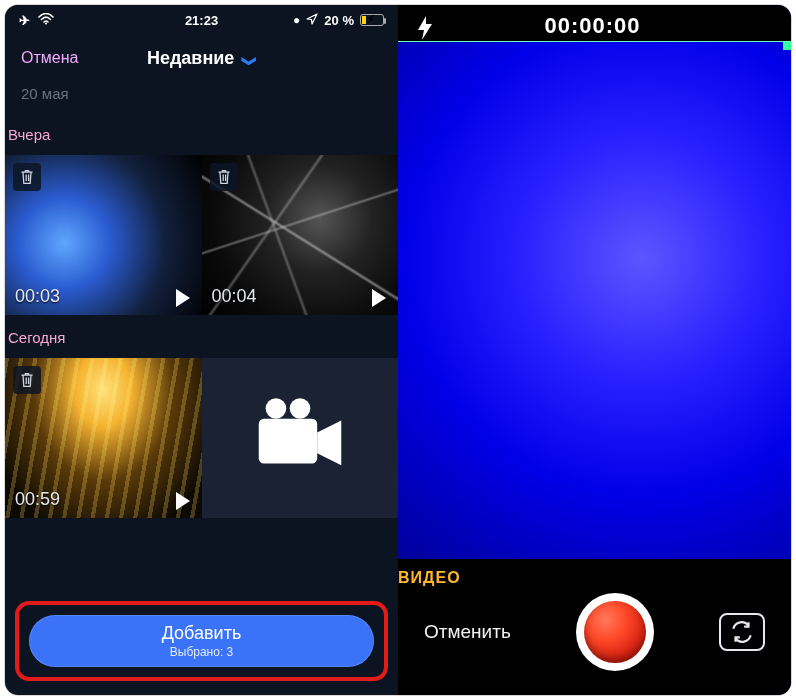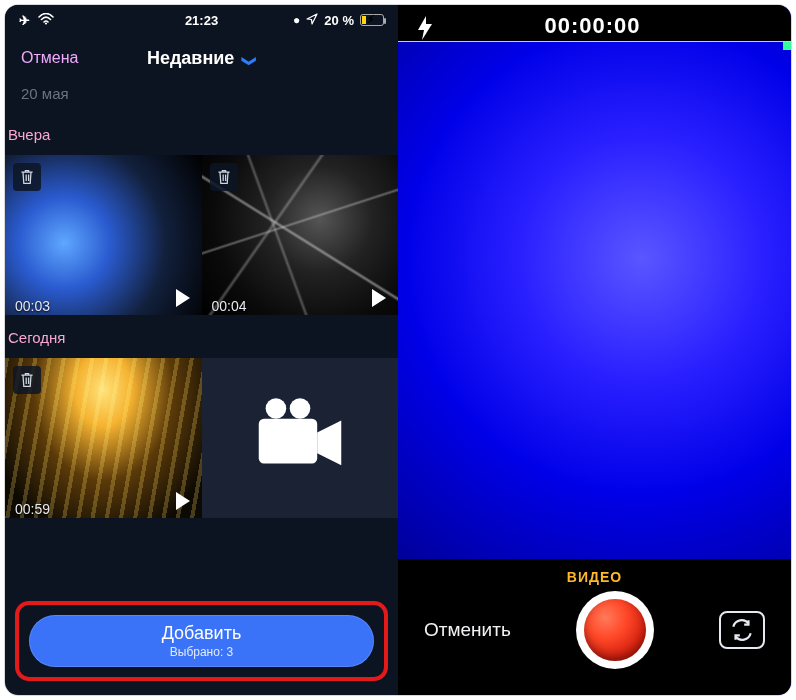--- a/index.html
+++ b/index.html
@@ -93,22 +93,22 @@
   }
   .trash {
     position:absolute; top:8px; left:8px;
     width:28px; height:28px;
     background:rgba(13,21,36,.85);
     border-radius:4px;
     display:flex;align-items:center;justify-content:center;
   }
   .trash svg{width:16px;height:18px;stroke:#cfd5df;fill:none;stroke-width:1.6;}
   .dur {
-    position:absolute; left:10px; bottom:1px;
-    font-size:14px; color:#e6e9ef;
+    position:absolute; left:10px; bottom:8px;
+    font-size:18px; color:#e6e9ef;
     text-shadow:0 1px 2px #000;
   }
   .play {
     position:absolute; right:12px; bottom:8px;
     width:0;height:0;
     border-left:14px solid #fff;
     border-top:9px solid transparent;
     border-bottom:9px solid transparent;
   }
   .thumb .bg   { position:absolute; inset:0; }
@@ -176,22 +176,22 @@
     background:#35ff9a;
   }
 
   .cam-bottom{
     position:absolute; left:0; right:0; bottom:0;
     height:136px;
     background:#000;
     color:#fff;
   }
   .mode-label{
-    text-align:center; color:#ffb72b;
-    font-size:14px; font-weight:700; letter-spacing:1px;
+    color:#ffb72b;
+    font-size:16px; font-weight:700; letter-spacing:1px;
     padding-top:10px;
   }
   .controls{
     display:flex; align-items:center; justify-content:space-between;
     padding:6px 26px 0;
     gap:44px;
   }
   .cancel2{ font-size:19px; color:#f1f2f4; }
   .shutter{
     width:78px;height:78px;border-radius:50%;

